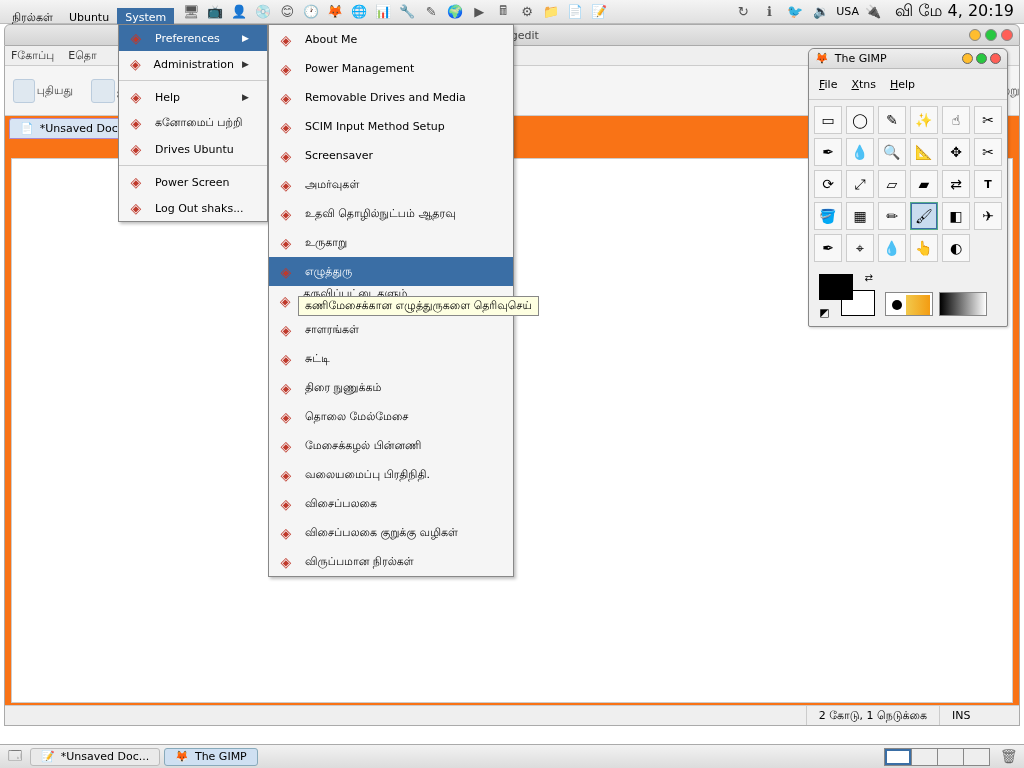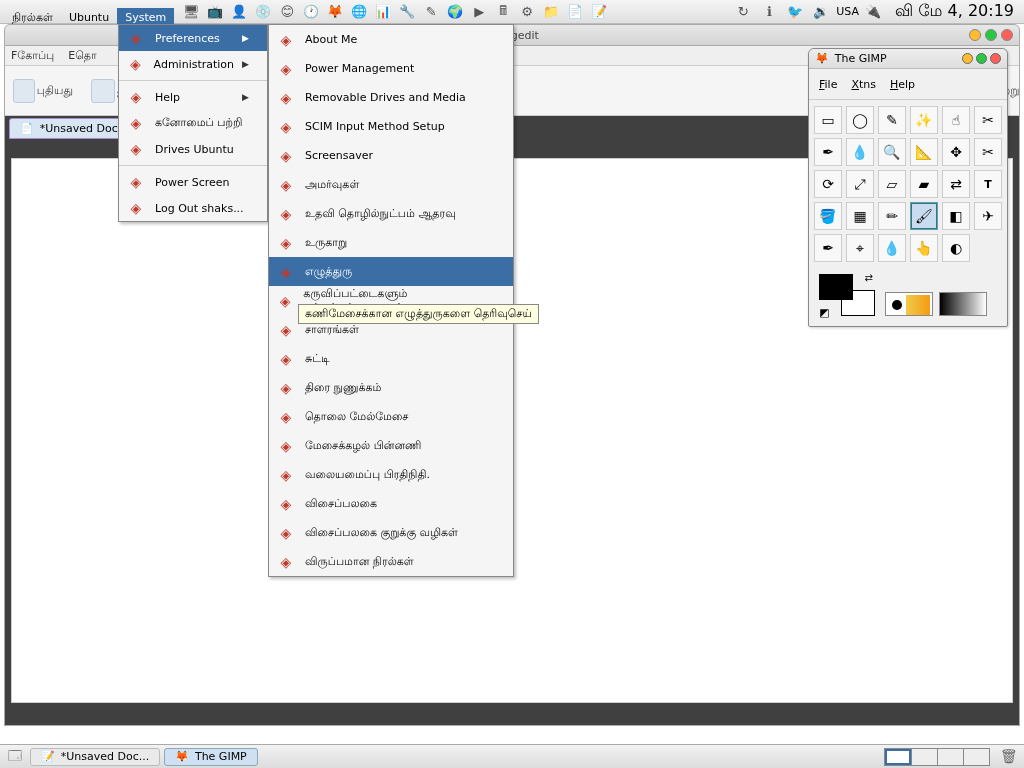--- a/index.html
+++ b/index.html
@@ -11,21 +11,21 @@
 .panel-menu.active { background: #3a6ea5; color: #fff; }
 .panel-icons { display: flex; gap: 2px; margin-left: 6px; }
 .panel-icon { width: 22px; height: 20px; display: flex; align-items: center; justify-content: center; font-size: 13px; color:#555; }
 .panel-right { margin-left: auto; display: flex; align-items: center; gap: 4px; }
 .clock { padding: 0 6px; font-size: 16px; }
 
 
 .gedit-title { position: absolute; top: 24px; left: 4px; right: 4px; height: 22px; background: linear-gradient(#e8e8e8,#d4d4d4); border: 1px solid #aaa; border-radius: 6px 6px 0 0; display: flex; align-items: center; justify-content: center; font-size: 11px; color: #444; }
 .gedit-title .wbtns { position: absolute; right: 6px; display: flex; gap: 4px; }
 .wbtn { width: 12px; height: 12px; border-radius: 50%; border: 1px solid #888; }
-.gedit-area { position: absolute; top: 46px; left: 4px; right: 4px; bottom: 42px; background: #404040; border: 1px solid #aaa; border-top: none; }
+.gedit-area { position: absolute; top: 46px; left: 4px; right: 4px; bottom: 42px; background: #f97316; border: 1px solid #aaa; border-top: none; }
 .gedit-menubar { height: 20px; background: #efefef; border-bottom: 1px solid #ccc; display: flex; align-items: center; padding: 0 6px; gap: 14px; color: #333; }
 .gedit-toolbar { height: 50px; background: #f5f5f5; border-bottom: 1px solid #ccc; display: flex; align-items: center; padding: 0 8px; gap: 18px; }
 .tool-item { display: flex; flex-direction: row; align-items: center; gap: 2px; color: #444; width: 60px; }
 .tool-icon { width: 24px; height: 24px; background: #dfe8f0; border: 1px solid #bcd; border-radius: 3px; }
 .doc-tab { margin: 2px 4px 0 4px; display: inline-flex; align-items: center; gap: 6px; padding: 3px 10px; background: #d8e5f3; border: 1px solid #a8c; border-radius: 3px 3px 0 0; font-size: 11px; }
 .editor { position: absolute; top: 112px; left: 6px; right: 6px; bottom: 22px; background: #fff; border: 1px solid #ccc; }
 .statusbar { position: absolute; bottom: 0; left: 0; right: 0; height: 20px; background: #efefef; border-top: 1px solid #ccc; display: flex; align-items: center; font-size: 11px; }
 .status-cell { border-left: 1px solid #ccc; padding: 0 12px; height: 100%; display: flex; align-items: center; }
 
 
@@ -139,20 +139,25 @@
     <div class="tool-item">
         <div class="tool-icon" style="background:#ddd">🔍</div>
         <span>இடமாற்று</span>
       </div>
   </div>
   <div class="doc-tab">
     <span>📄</span>
     <span>*Unsaved Documen</span>
   </div>
   <div class="editor"></div>
+  <div class="statusbar">
+    <div style="flex:1"></div>
+    <div class="status-cell">2 கோடு, 1 நெடுக்கை</div>
+    <div class="status-cell" style="width:80px">INS</div>
+  </div>
 </div>
 
 <div class="menu" style="top:24px; left:118px; width:150px;" id="sysmenu">
     <div class="menu-item hover">
       <span class="micon">◈</span>
       <span>Preferences</span>
       <span class="arrow">▶</span>
     </div>
     <div class="menu-item">
       <span class="micon">◈</span>
@@ -256,21 +261,21 @@
     <div class="menu-item">
       <span class="micon">◈</span>
       <span>விசைப்பலகை குறுக்கு வழிகள்</span>
     </div>
     <div class="menu-item">
       <span class="micon">◈</span>
       <span>விருப்பமான நிரல்கள்</span>
     </div>
   </div>
 
-<div class="tooltip" style="top:304px; left:298px;">கணிமேசைக்கான எழுத்துருகளை தெரிவுசெய்</div>
+<div class="tooltip" style="top:296px; left:298px;">கணிமேசைக்கான எழுத்துருகளை தெரிவுசெய்</div>
 
 <div class="gimp">
   <div class="gimp-title">
     <span style="margin-right:6px">🦊</span>
     <span>The GIMP</span>
     <div class="tbtns">
       <div class="tbtn" style="background:#ffbd2e"></div>
       <div class="tbtn" style="background:#28c840"></div>
       <div class="tbtn" style="background:#ff5f57"></div>
     </div>

